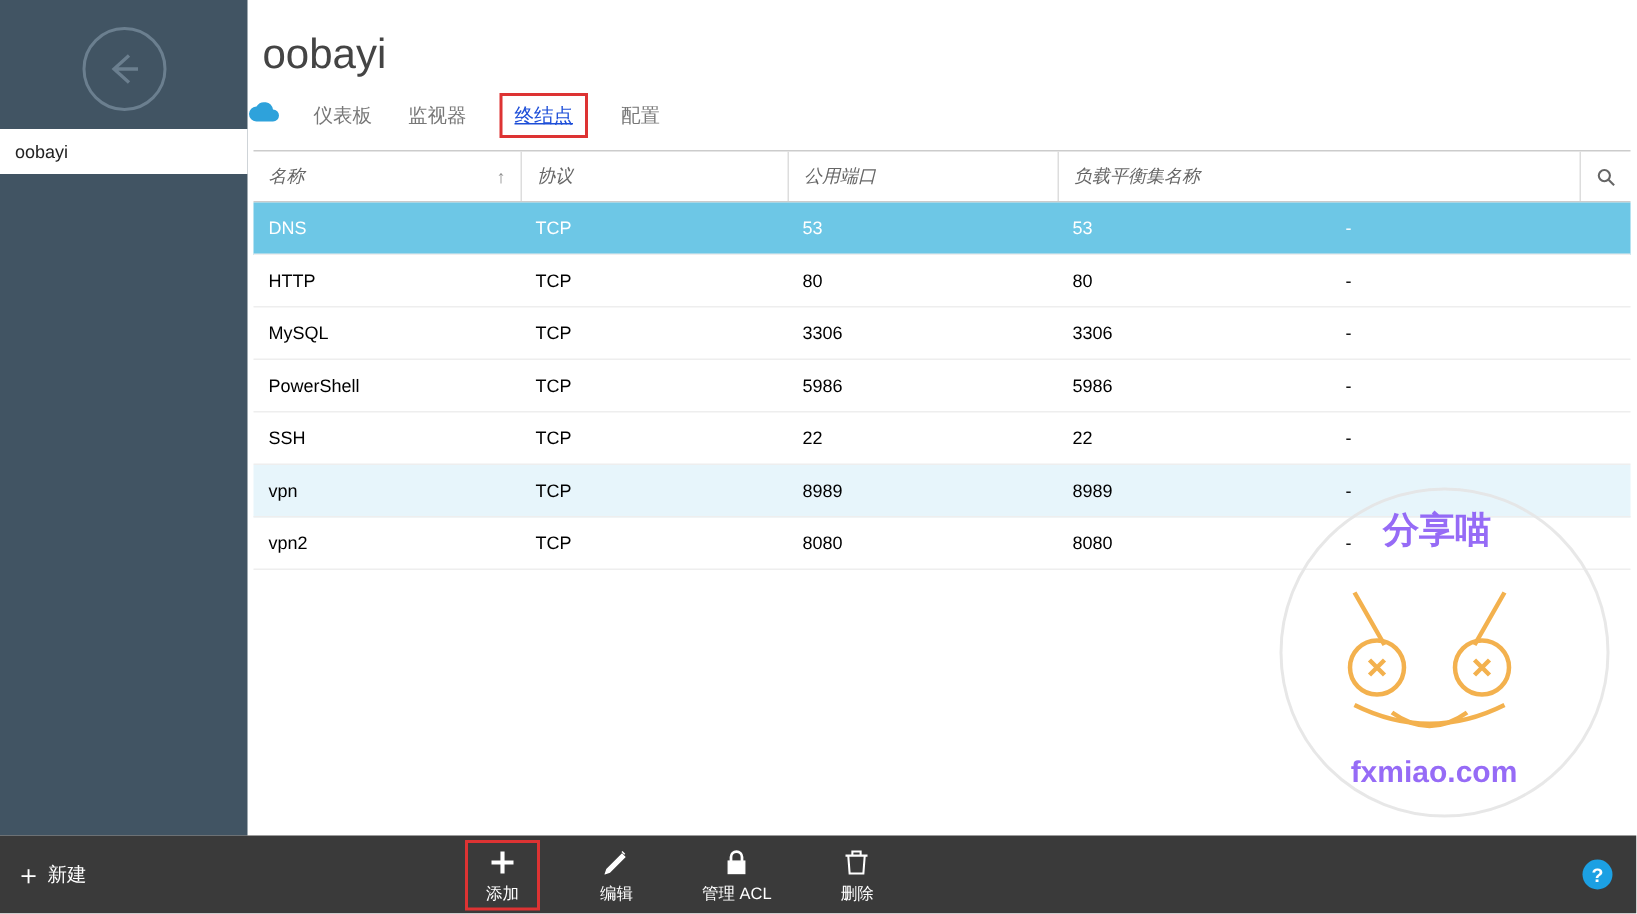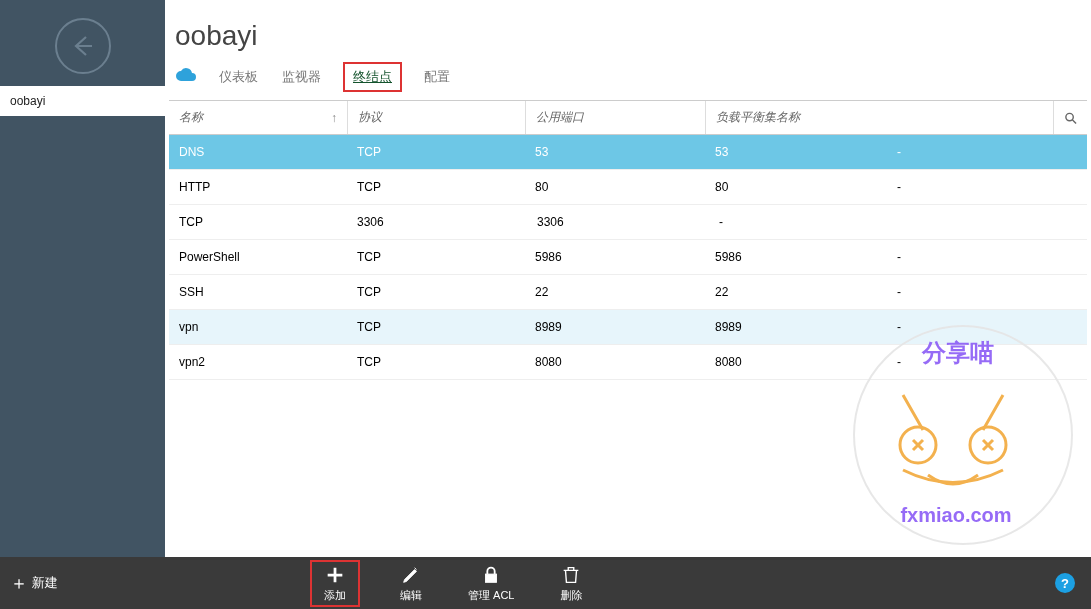--- a/index.html
+++ b/index.html
@@ -8,24 +8,24 @@
 .root { display: flex; flex-direction: column; height: 100%; }
 .body { display: flex; flex: 1; min-height: 0; }
 .sidebar { width: 165px; background: #415463; display: flex; flex-direction: column; }
 .back-btn { margin: 18px auto 12px auto; width: 56px; height: 56px; border: 2px solid #6b7f8f; border-radius: 50%; display: flex; align-items: center; justify-content: center; cursor: pointer; }
 .back-btn svg { fill: none; stroke: #6b7f8f; stroke-width: 2.2; }
 .side-item { background: #fff; color: #222; font-size: 12px; padding: 8px 10px; cursor: pointer; }
 
 .main { flex: 1; padding: 12px 0 0 0; position: relative; min-width: 0; }
 .page-title { font-size: 28px; font-weight: 300; color: #444; padding: 8px 0 10px 10px; }
 
-.tabs { display: flex; align-items: center; gap: 20px; padding-left: 10px; margin-bottom: 8px; }
+.tabs { display: flex; align-items: center; gap: 20px; margin-bottom: 8px; }
 .cloud-icon { color: #2ea2db; }
 .tab { font-size: 13px; color: #777; cursor: pointer; padding: 6px 2px; }
-.tab.active { color: #14532d; text-decoration: underline; }
+.tab.active { color: #1d4ed8; text-decoration: underline; }
 .tab.boxed { border: 2px solid #d33; padding: 4px 8px; }
 
 .table { width: calc(100% - 8px); margin-left: 4px; }
 .thead { display: flex; border-top: 1px solid #ccc; border-bottom: 1px solid #ccc; background: #fff; }
 .th { font-size: 12px; color: #666; font-style: italic; padding: 8px 10px; border-left: 1px solid #ddd; display: flex; align-items: center; }
 .th:first-child { border-left: none; }
 .th .sort { margin-left: auto; font-style: normal; color: #888; }
 .col-name { width: 178px; }
 .col-proto { width: 178px; }
 .col-pub { width: 180px; }
@@ -106,20 +106,21 @@
               <div class="td col-lb">-</div>
             </div>
             <div class="tr">
               <div class="td col-name">HTTP</div>
               <div class="td col-proto">TCP</div>
               <div class="td col-pub">80</div>
               <div class="td col-priv">80</div>
               <div class="td col-lb">-</div>
             </div>
             <div class="tr">
+              <div class="td col-name">MySQL</div>
               <div class="td col-proto">TCP</div>
               <div class="td col-pub">3306</div>
               <div class="td col-priv">3306</div>
               <div class="td col-lb">-</div>
             </div>
             <div class="tr">
               <div class="td col-name">PowerShell</div>
               <div class="td col-proto">TCP</div>
               <div class="td col-pub">5986</div>
               <div class="td col-priv">5986</div>

